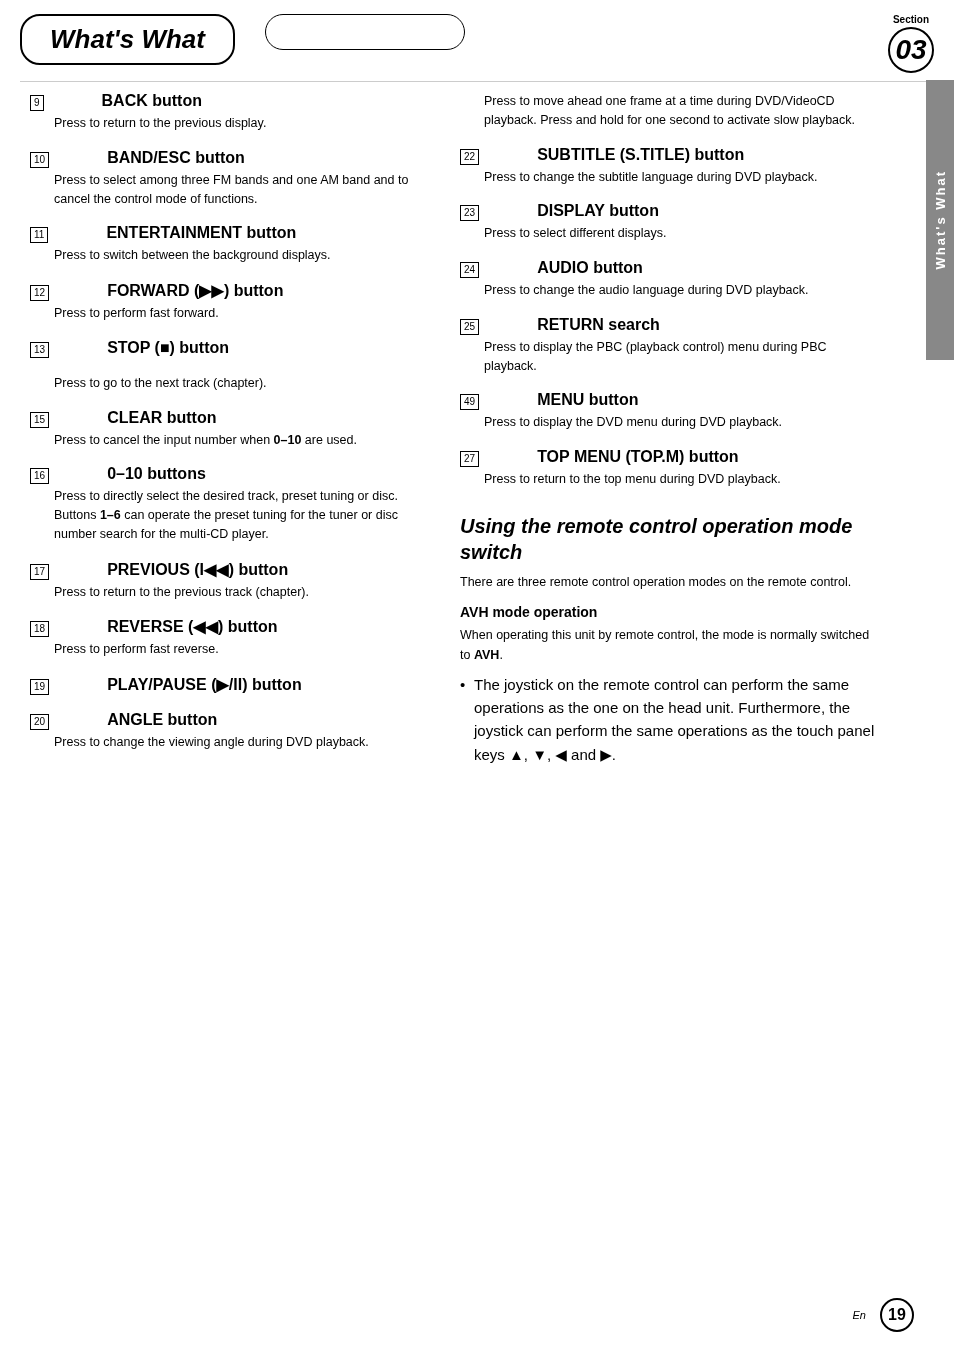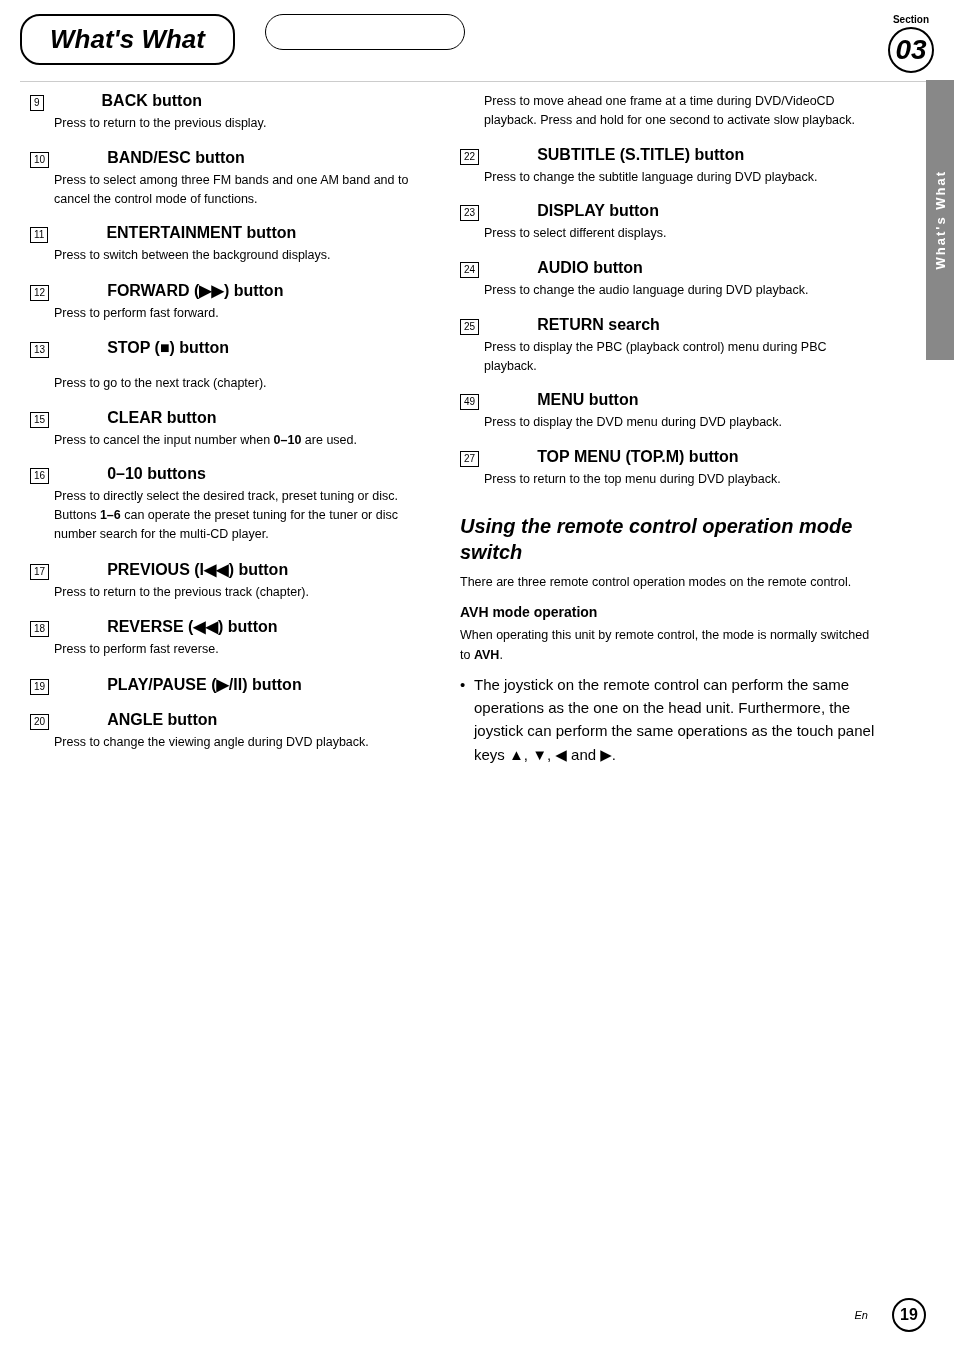--- a/index.html
+++ b/index.html
@@ -188,24 +188,24 @@
     .bullet-item::before {
       content: '•';
       position: absolute;
       left: 0;
     }
 
     
     .page-footer {
       position: absolute;
       bottom: 20px;
-      right: 28px;
+      right: 40px;
       display: flex;
       align-items: center;
-      gap: 24px;
+      gap: 14px;
     }
 
     .footer-lang {
       font-size: 11px;
       font-style: italic;
     }
 
     .footer-page {
       border: 2px solid #000;
       border-radius: 50%;

